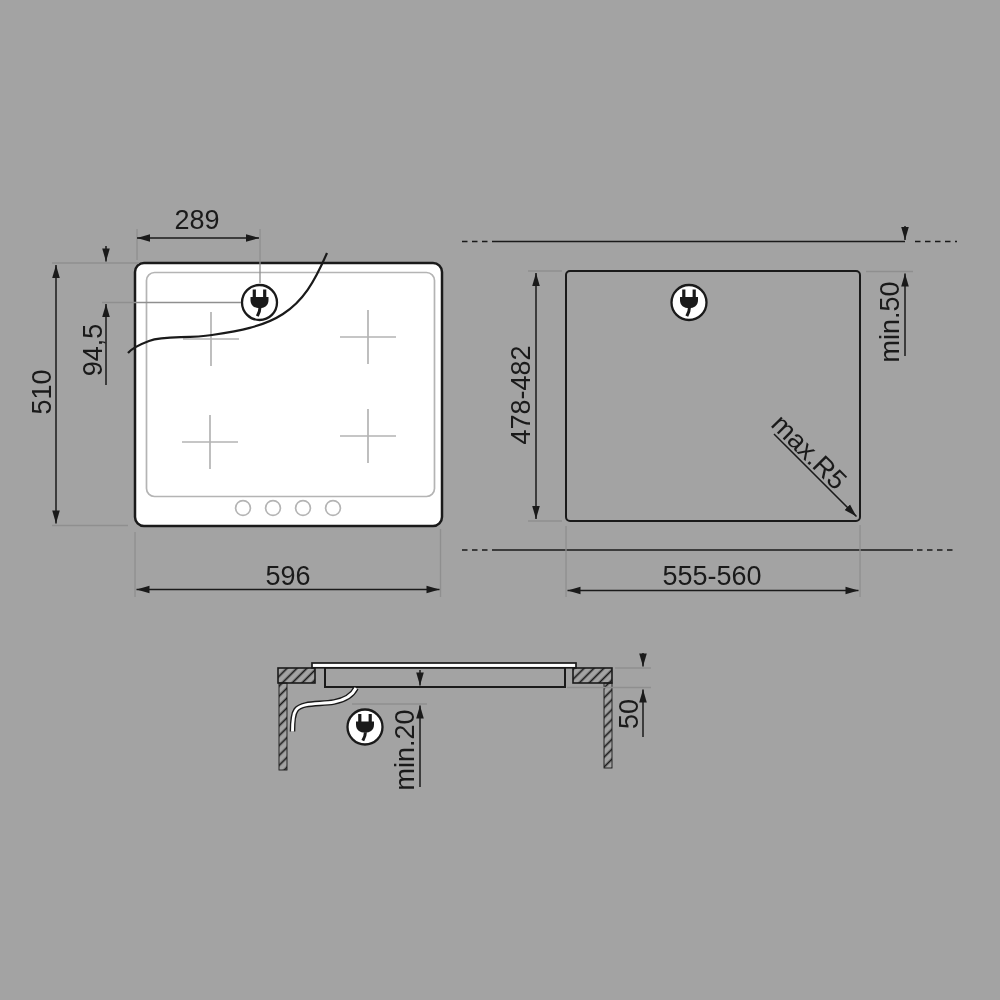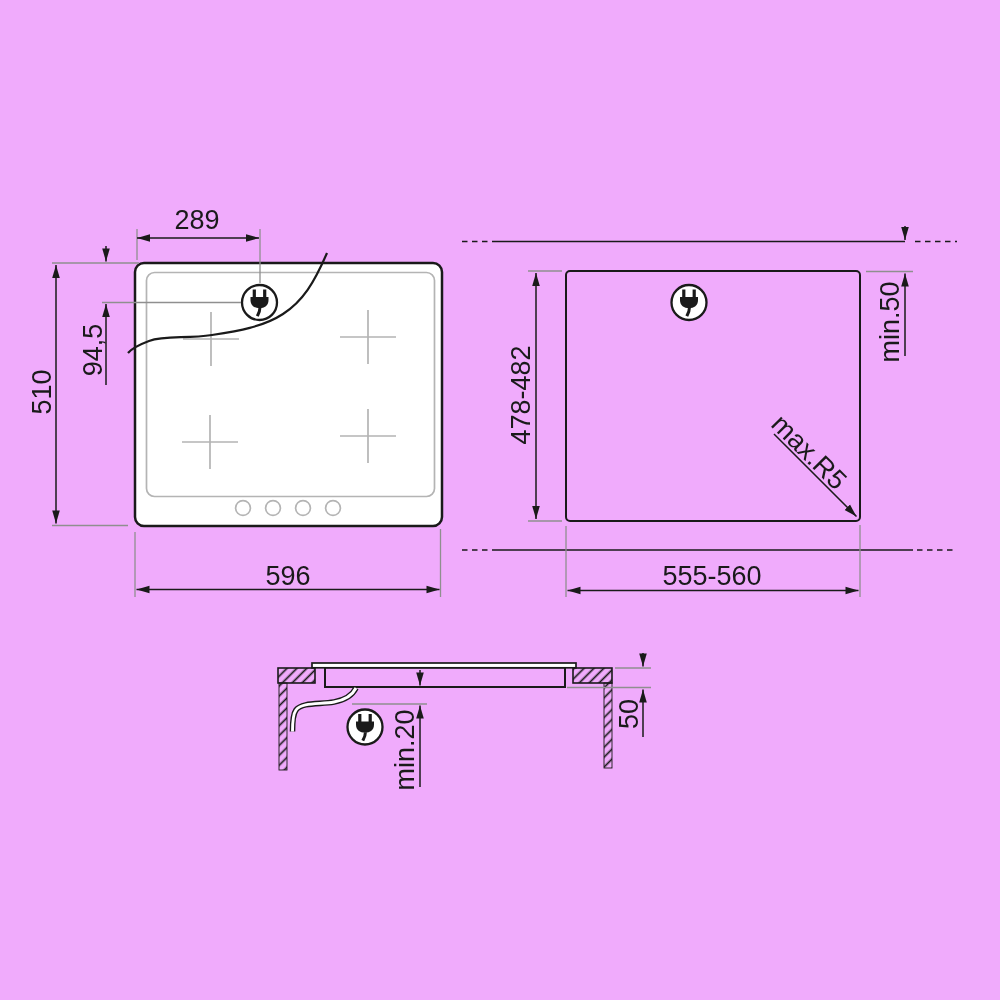--- a/index.html
+++ b/index.html
@@ -3,21 +3,21 @@
 <meta charset="utf-8">
 <style>
   html, body {
     margin: 0;
     padding: 0;
     background: #ffffff;
   }
   .stage {
     width: 1000px;
     height: 1000px;
-    background: #f0abfc;
+    background: #a3a3a3;
     position: relative;
     font-family: "Liberation Sans", sans-serif;
   }
   svg { display: block; }
   
   .ln    { stroke: #1a1a1a; stroke-width: 2;   fill: none; }
   .ln-hv { stroke: #1a1a1a; stroke-width: 2.5; fill: #ffffff; }
   .ln-th { stroke: #1a1a1a; stroke-width: 1.7; fill: #ffffff; }
   .dim   { stroke: #1a1a1a; stroke-width: 1.5; fill: none; }
   .ext   { stroke: #8f8f8f; stroke-width: 1.3; fill: none; }

